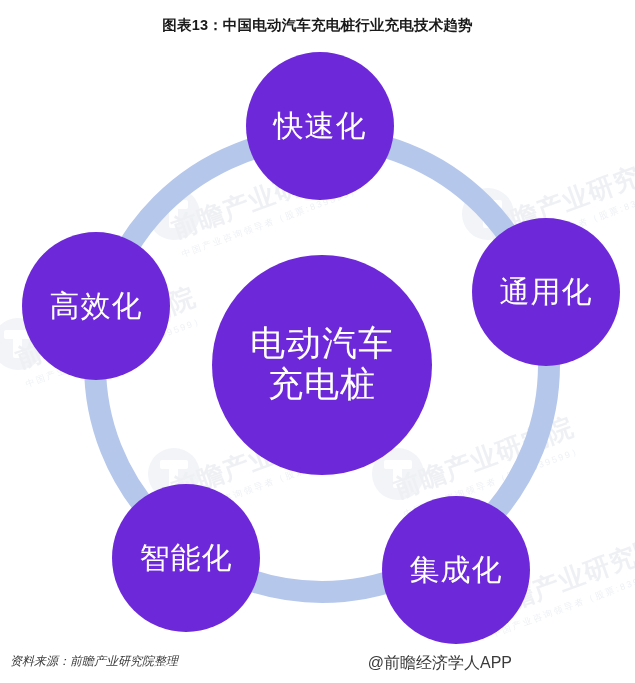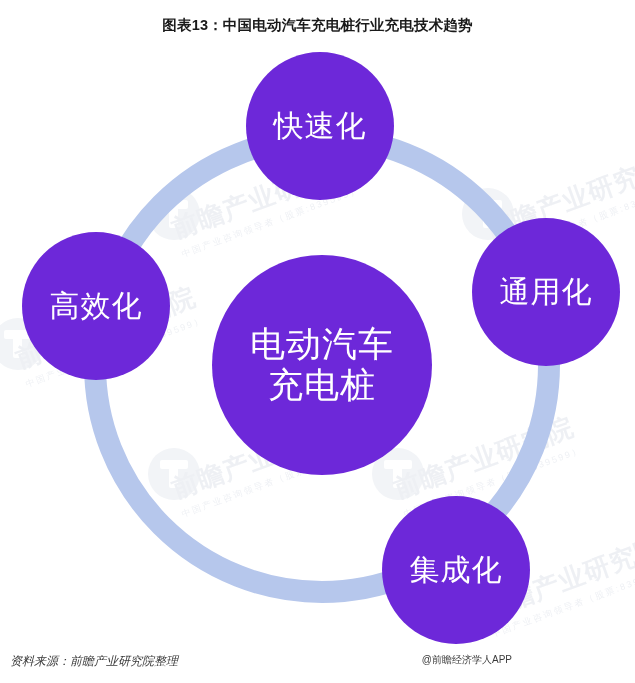--- a/index.html
+++ b/index.html
@@ -118,20 +118,21 @@
     line-height: 1.16;
   }
 
   .node-center {
     left: 212px;
     top: 255px;
     width: 220px;
     height: 220px;
     font-size: 35px;
     flex-direction: column;
+    font-family: Liberation Serif, serif;
   }
   .node-center .line {
     display: block;
     letter-spacing: 1px;
   }
 
   .node-outer {
     width: 148px;
     height: 148px;
     font-size: 30px;
@@ -151,21 +152,21 @@
     top: 653px;
     font-size: 12px;
     font-style: italic;
     color: #3a3a3a;
     white-space: nowrap;
   }
   .footer-brand {
     position: absolute;
     right: 10px;
     top: 653px;
-    font-size: 10px;
+    font-size: 16px;
     color: #3a3a3a;
     white-space: nowrap;
   }
 </style>
 </head>
 <body>
 
 <div class="figure-root">
 
   <div class="chart-title">图表13：中国电动汽车充电桩行业充电技术趋势</div>
@@ -214,20 +215,23 @@
     </div>
 
     <div class="node node-outer node-right">
       <span>通用化</span>
     </div>
 
     <div class="node node-outer node-bright">
       <span>集成化</span>
     </div>
 
+    <div class="node node-outer node-bleft">
+      <span>智能化</span>
+    </div>
 
     <div class="node node-outer node-left">
       <span>高效化</span>
     </div>
 
     <div class="node node-center">
       <span class="line">电动汽车</span>
       <span class="line">充电桩</span>
     </div>
 

